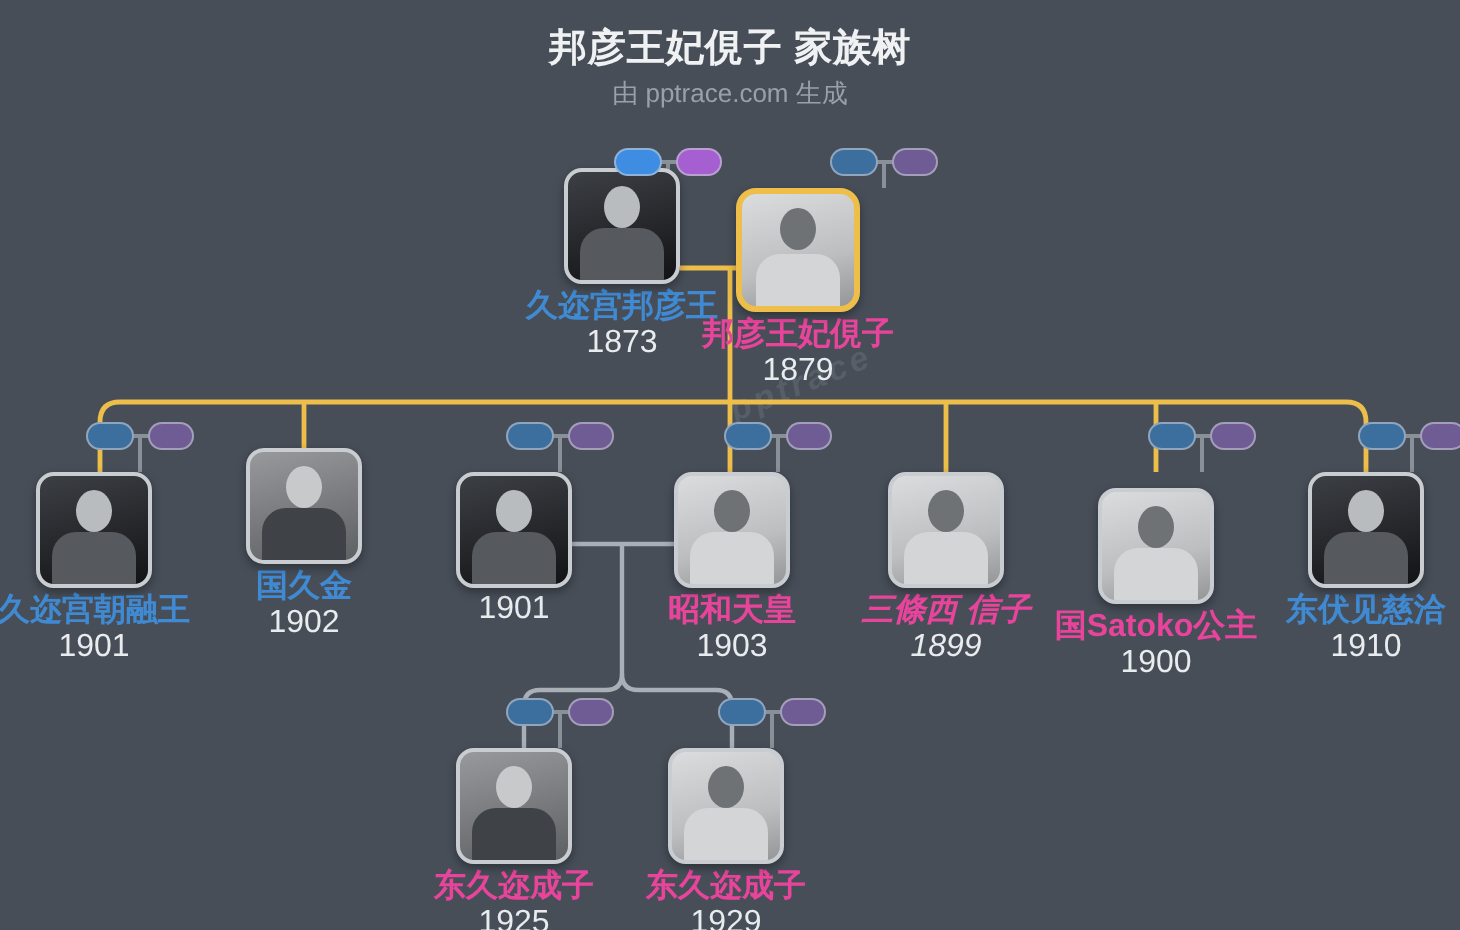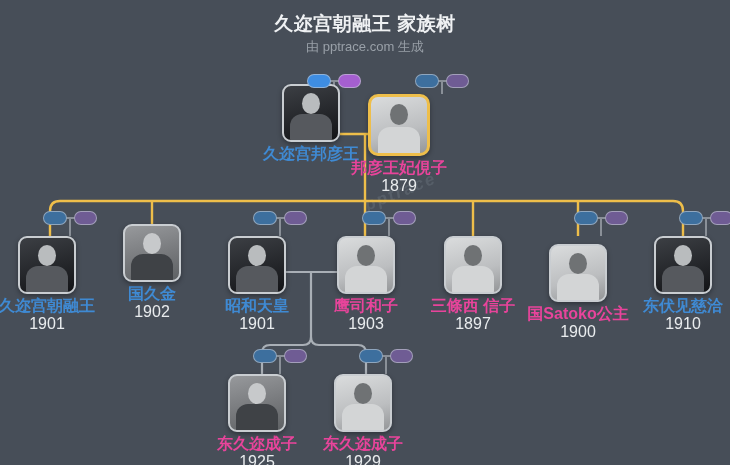--- a/index.html
+++ b/index.html
@@ -48,21 +48,21 @@
   .pname{font-size:16px;font-weight:bold;line-height:19px;cursor:pointer;}
   .male{color:var(--male,#3F8AD3);}
   .female{color:var(--female,#E8449B);}
   .pyear{font-size:16px;color:var(--year,#E9ECEE);line-height:18px;}
 </style>
 </head>
 <body>
 
 <div class="stage">
 
-  <div class="title">久迩宫朝融王 家族树</div>
+  <div class="title">邦彦王妃俔子 家族树</div>
   <div class="subtitle">由 pptrace.com 生成</div>
   <div class="watermark">pptrace</div>
 
   <svg class="wires" width="730" height="465">
 
     <path class="y" d="M340,134 H388"></path>
     <path class="y" d="M365,134 V236"></path>
     <path class="y" d="M50,236 V211 Q50,201 60,201 H673 Q683,201 683,211 V236"></path>
     <path class="y" d="M152,201 V236"></path>
     <path class="y" d="M473,201 V236"></path>
@@ -119,20 +119,21 @@
     <span class="cap blue muted"></span>
     <span class="cap purple muted"></span>
   </div>
 
   <div class="person" style="left:231px;top:84px;">
     <div class="photo tone-dark">
       <span class="head"></span>
       <span class="torso"></span>
     </div>
     <div class="pname male">久迩宫邦彦王</div>
+    <div class="pyear">1873</div>
   </div>
   <div class="person" style="left:319px;top:94px;">
     <div class="photo gold tone-light">
       <span class="head"></span>
       <span class="torso"></span>
     </div>
     <div class="pname female">邦彦王妃俔子</div>
     <div class="pyear">1879</div>
   </div>
 
@@ -150,38 +151,37 @@
       <span class="torso"></span>
     </div>
     <div class="pname male">国久金</div>
     <div class="pyear">1902</div>
   </div>
   <div class="person" style="left:177px;top:236px;">
     <div class="photo tone-dark">
       <span class="head"></span>
       <span class="torso"></span>
     </div>
-    <div class="pname male">昭和天皇</div>
     <div class="pyear">1901</div>
   </div>
   <div class="person" style="left:286px;top:236px;">
     <div class="photo tone-light">
       <span class="head"></span>
       <span class="torso"></span>
     </div>
-    <div class="pname female">鹰司和子</div>
+    <div class="pname female">昭和天皇</div>
     <div class="pyear">1903</div>
   </div>
-  <div class="person" style="left:393px;top:236px;">
+  <div class="person" style="left:393px;top:236px;font-style:italic;">
     <div class="photo tone-light">
       <span class="head"></span>
       <span class="torso"></span>
     </div>
     <div class="pname female">三條西 信子</div>
-    <div class="pyear">1897</div>
+    <div class="pyear">1899</div>
   </div>
   <div class="person" style="left:498px;top:244px;">
     <div class="photo tone-light">
       <span class="head"></span>
       <span class="torso"></span>
     </div>
     <div class="pname female">国Satoko公主</div>
     <div class="pyear">1900</div>
   </div>
   <div class="person" style="left:603px;top:236px;">

